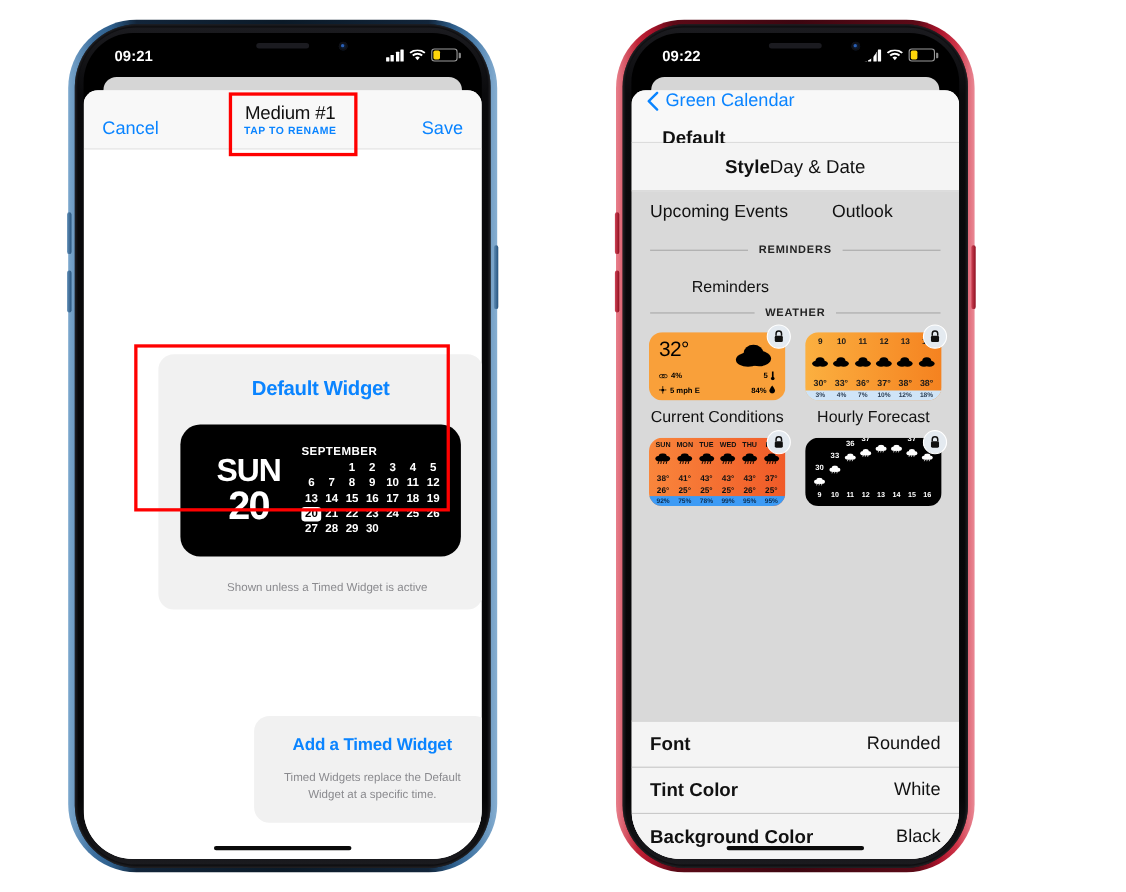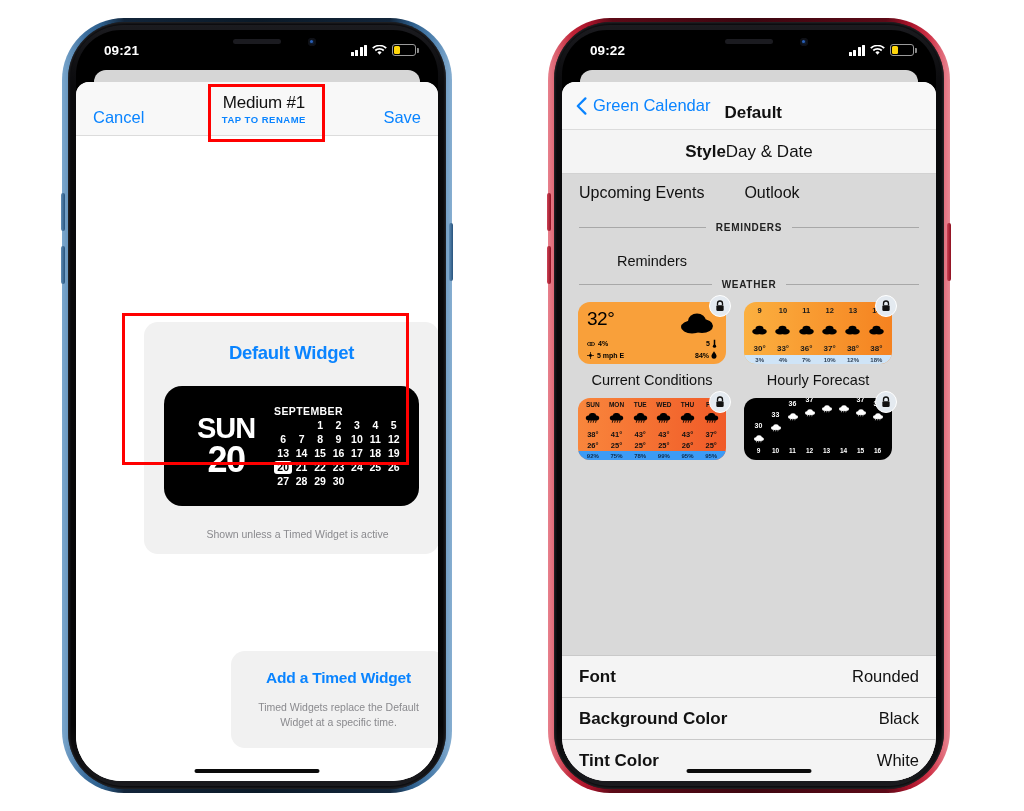--- a/index.html
+++ b/index.html
@@ -164,22 +164,23 @@
     position:absolute; left:155px; top:515px; width:215px;
     background:#f1f1f1; border-radius:14px;
     text-align:center; padding: 18px 20px 18px;
   }
   .timed-title { color:#0a84ff; font-size:15.5px; font-weight:bold; letter-spacing:-0.2px; }
   .timed-note { margin-top:13px; font-size:10.5px; color:#8a8a8e; line-height:1.45; }
 
   
   .navbar-r {
     height: 48px; background:#f8f8f8;
-    display:flex; align-items:center; padding: 0 14px;
+    display:flex; align-items:flex-start; padding: 0 14px;
     border-bottom: 0.6px solid #dcdcdc;
+    flex-direction: column;
   }
   .back-chev {
     width:11px; height:18px; margin-right:6px; flex:0 0 11px;
   }
   .back-label { color:#0a84ff; font-size:16.5px; }
   .page-title { font-size:17px; font-weight:bold; color:#111; margin-left:14px;margin-top:15px; }
 
   .body-r { height: calc(100% - 48px); background:#d9d9d9; position:relative; overflow:hidden; }
 
   .row-style {
@@ -386,21 +387,21 @@
         </div>
       </div>
 
       <div class="home-ind"></div>
     </div>
   </div>
 
   <div class="redbox-title"></div>
   <div class="redbox-widget"></div>
 
-  <div class="phone phone-red" style="left:548px; top:18px; width:402px; height:775px;">
+  <div class="phone phone-red" style="left:560px; top:18px; width:326px; height:775px;">
     <div class="frame-metal"></div>
     <div class="frame-black"></div>
     <div class="frame-gloss"></div>
     <div class="btn-side" style="left:-1px; top:175px; width:4px; height:38px;"></div>
     <div class="btn-side" style="left:-1px; top:228px; width:4px; height:38px;"></div>
     <div class="btn-side" style="right:-1px; top:205px; width:4px; height:58px;"></div>
 
     <div class="screen">
       <div class="notch">
         <div class="speaker"></div>
@@ -792,26 +793,26 @@
             </div>
 
           </div>
 
           <div class="bottom-rows">
             <div class="brow">
               <span class="lab">Font</span>
               <span class="val">Rounded</span>
             </div>
             <div class="brow">
+              <span class="lab">Tint Color</span>
+              <span class="val">White</span>
+            </div>
+            <div class="brow">
               <span class="lab">Background Color</span>
               <span class="val">Black</span>
-            </div>
-            <div class="brow">
-              <span class="lab">Tint Color</span>
-              <span class="val">White</span>
             </div>
           </div>
 
         </div>
       </div>
 
       <div class="home-ind"></div>
     </div>
   </div>
 

